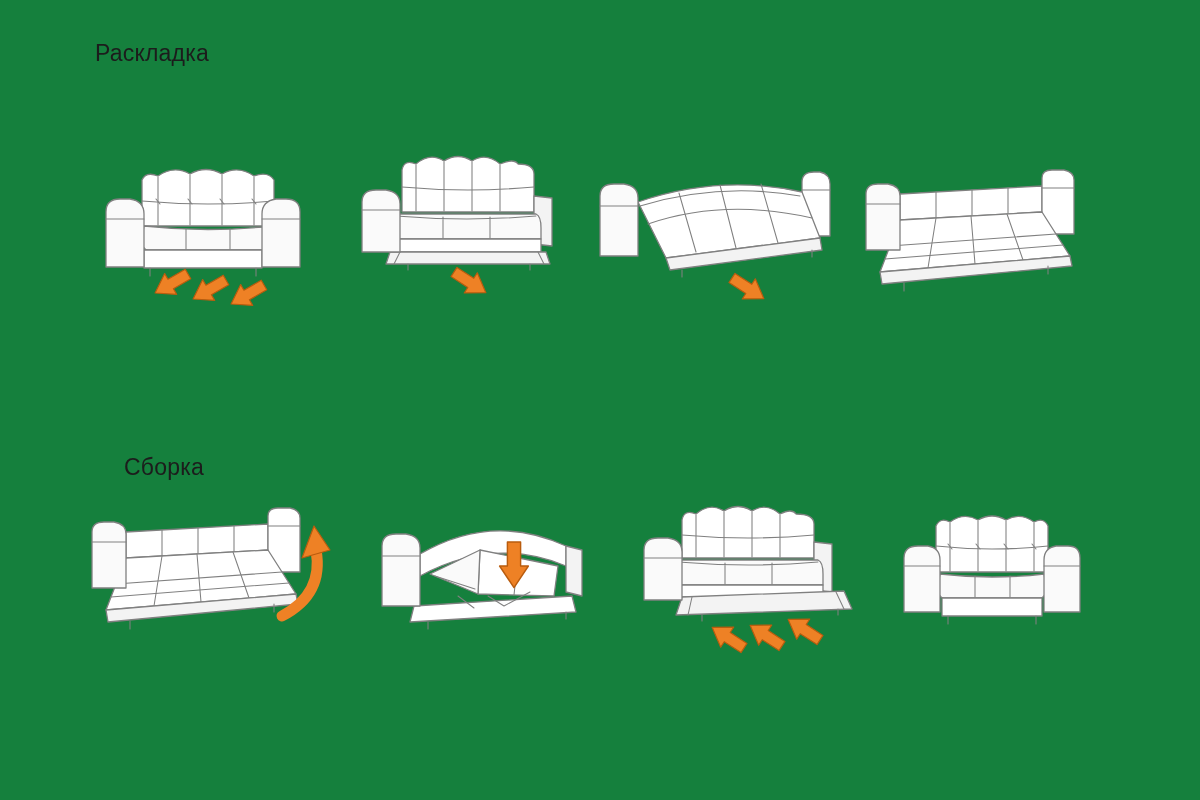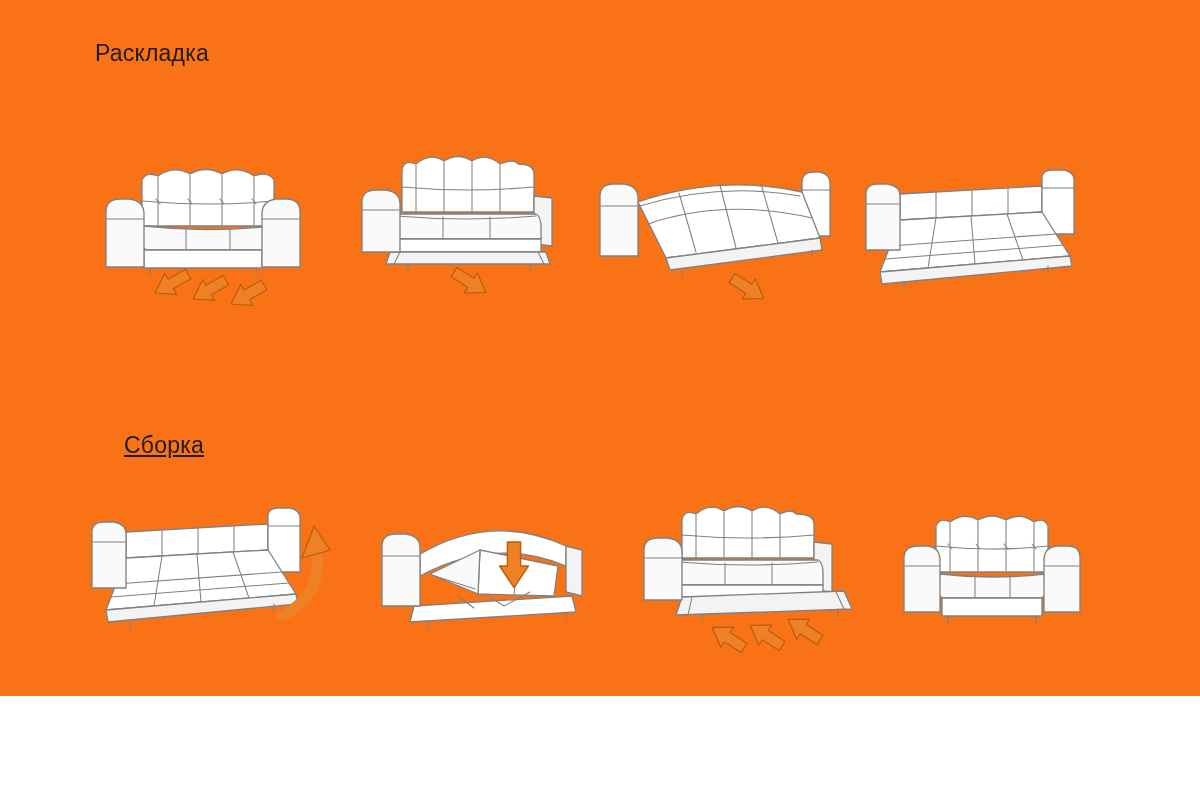--- a/index.html
+++ b/index.html
@@ -1,25 +1,25 @@
 <!DOCTYPE html>
 <html style="--arrow_fill: #ee8125; --arrow_stroke: #b95c0e; --line: #808080; --text: #1c1c1c;"><head>
 <meta charset="utf-8">
 <style>
   html,body{margin:0;padding:0;background:#fff;}
   .canvas{
-    position:relative;width:1200px;height:696px;background:#f97316;
+    position:relative;width:1200px;height:800px;background:#15803d;
     font-family:"Liberation Sans", sans-serif;overflow:hidden;
   }
   .section-label{
     position:absolute;margin:0;font-size:23px;font-weight:400;
     color:var(--text,#1c1c1c);letter-spacing:.2px;
   }
   .label-unfold{left:95px;top:40px;}
-  .label-fold{left:124px;top:432px;text-decoration:underline;}
+  .label-fold{left:124px;top:454px;}
   figure.step{position:absolute;margin:0;padding:0;}
   svg.art{display:block;width:100%;height:auto;}
   
   .sofa{stroke:var(--line,#808080);fill:#ffffff;stroke-width:1.3;
         stroke-linejoin:round;stroke-linecap:round;}
   .sofa .ln{fill:none;stroke-width:1.05;}
   .sofa .shade{fill:#f3f3f3;}
   .sofa .soft{fill:#fafafa;}
   .arrow{fill:var(--arrow_fill,#ee8125);stroke:var(--arrow_stroke,#b95c0e);
          stroke-width:1.2;stroke-linejoin:round;}

